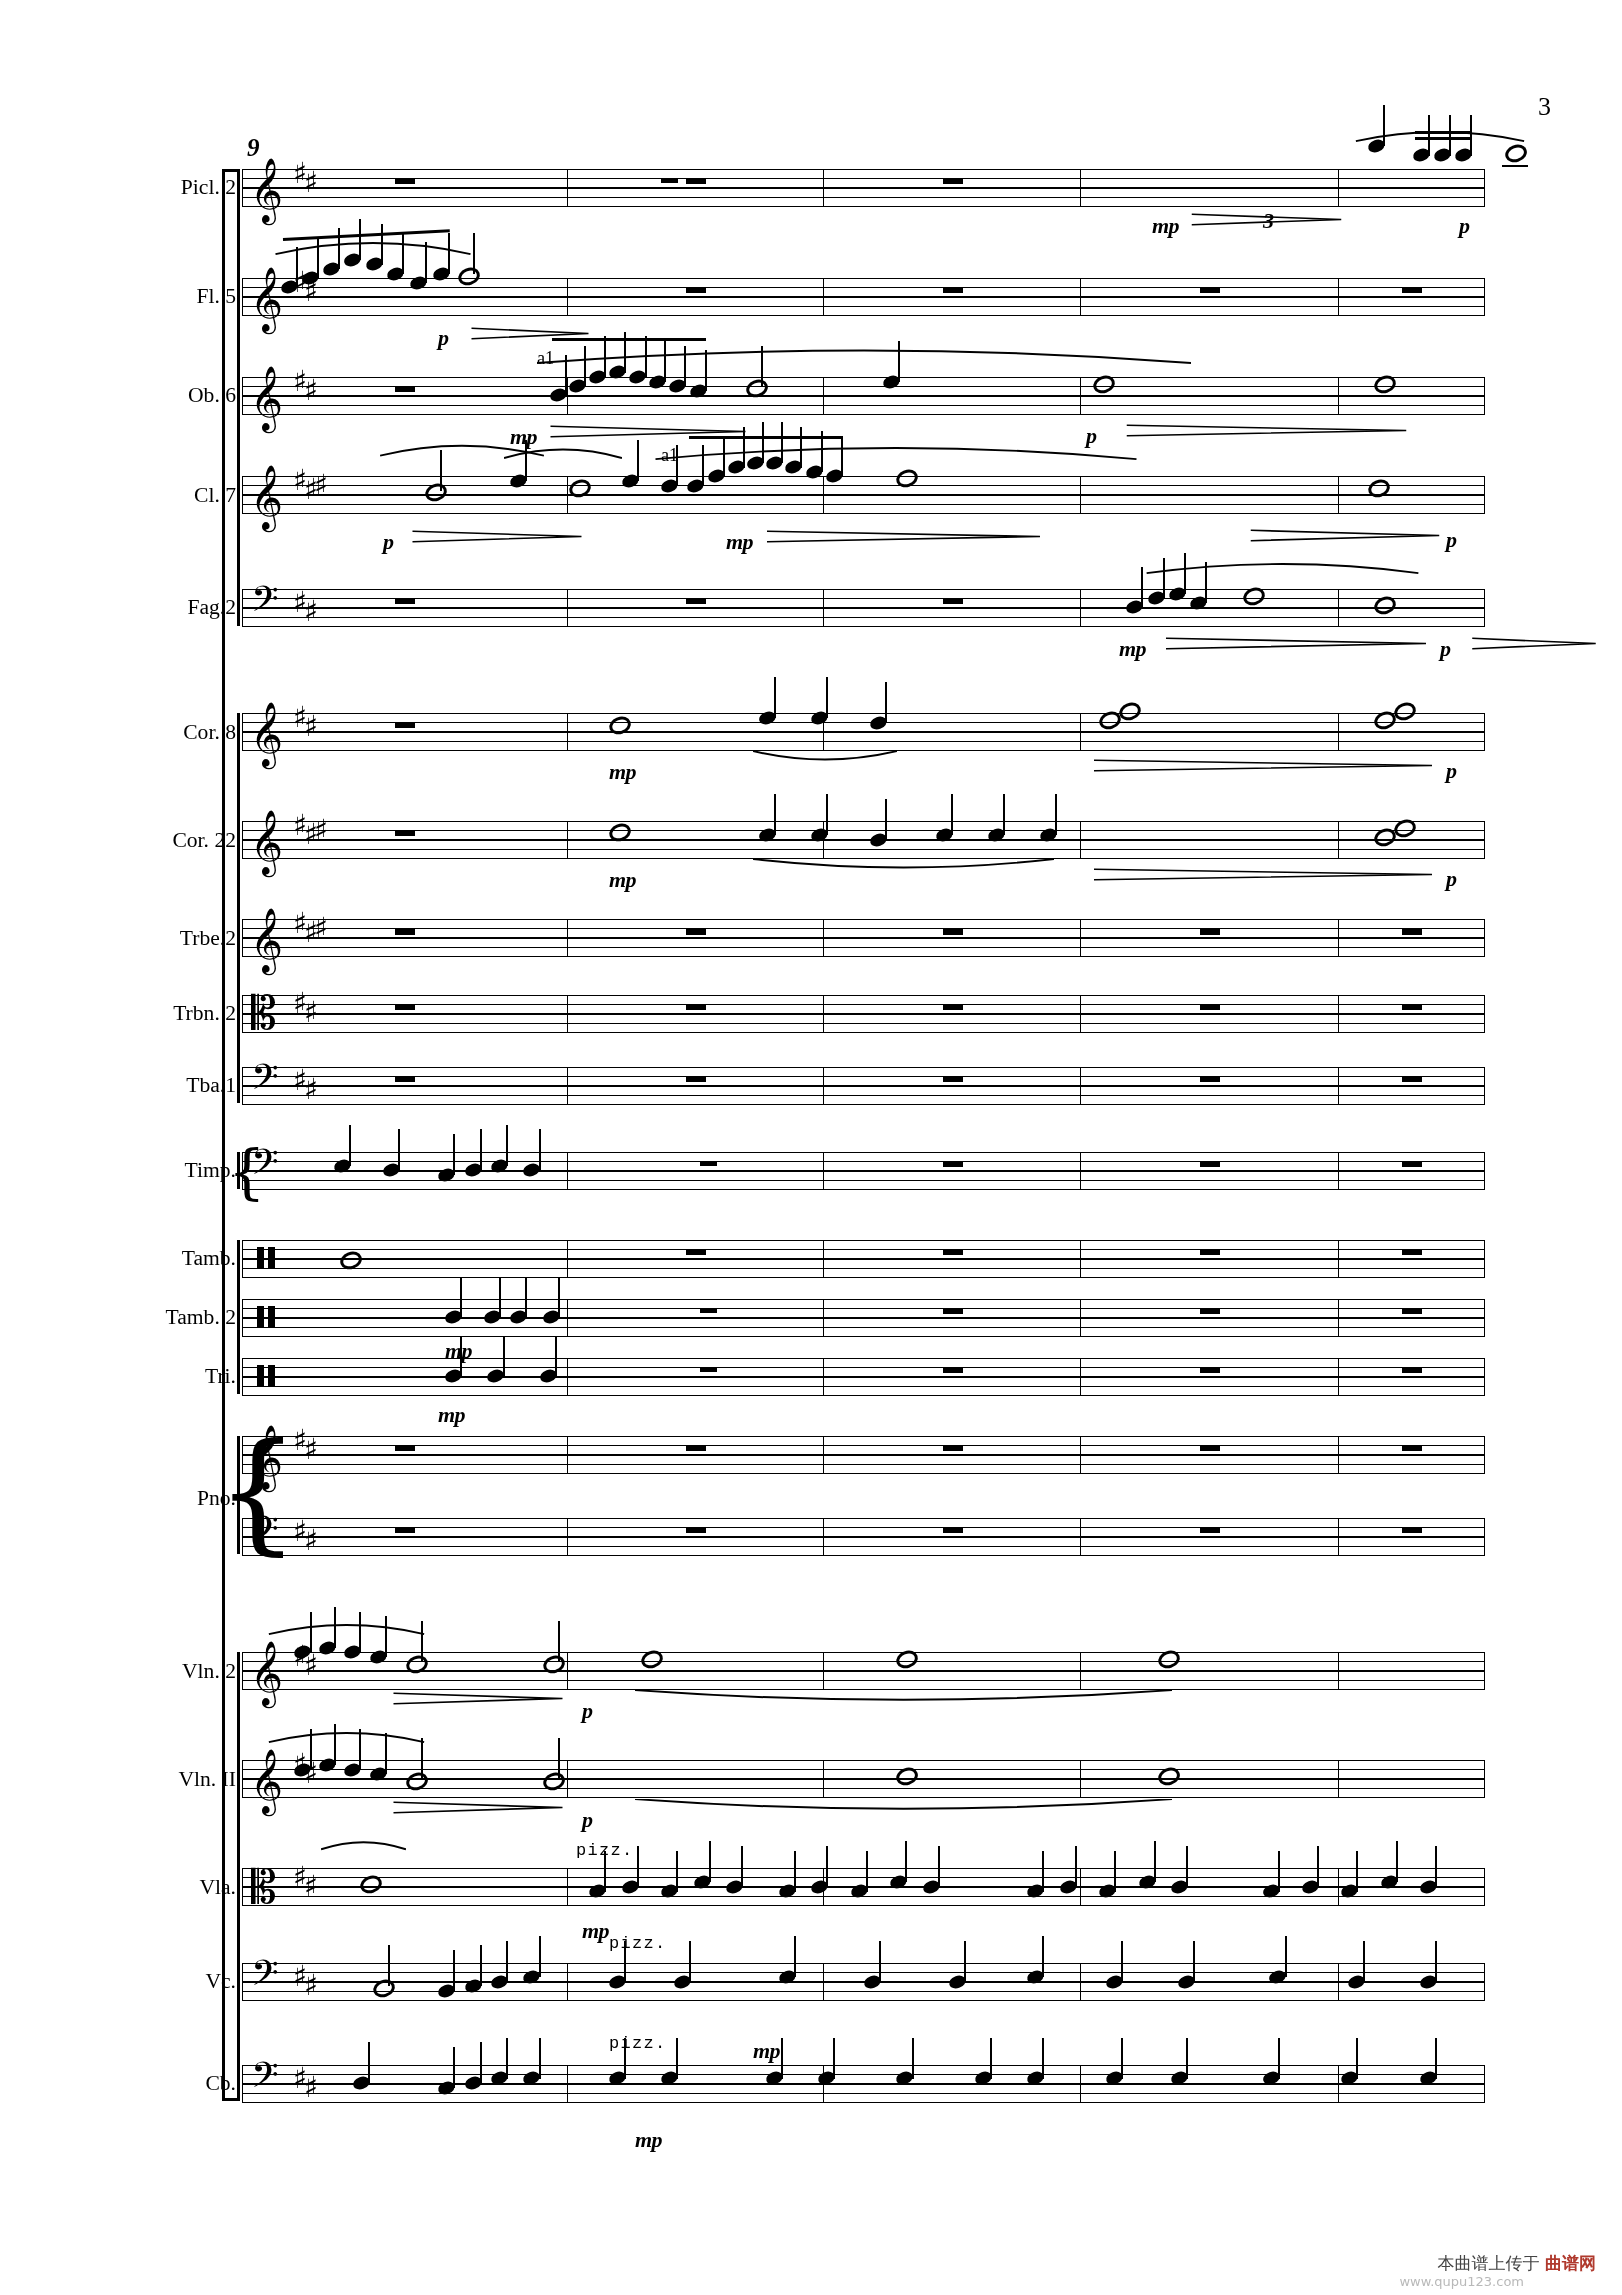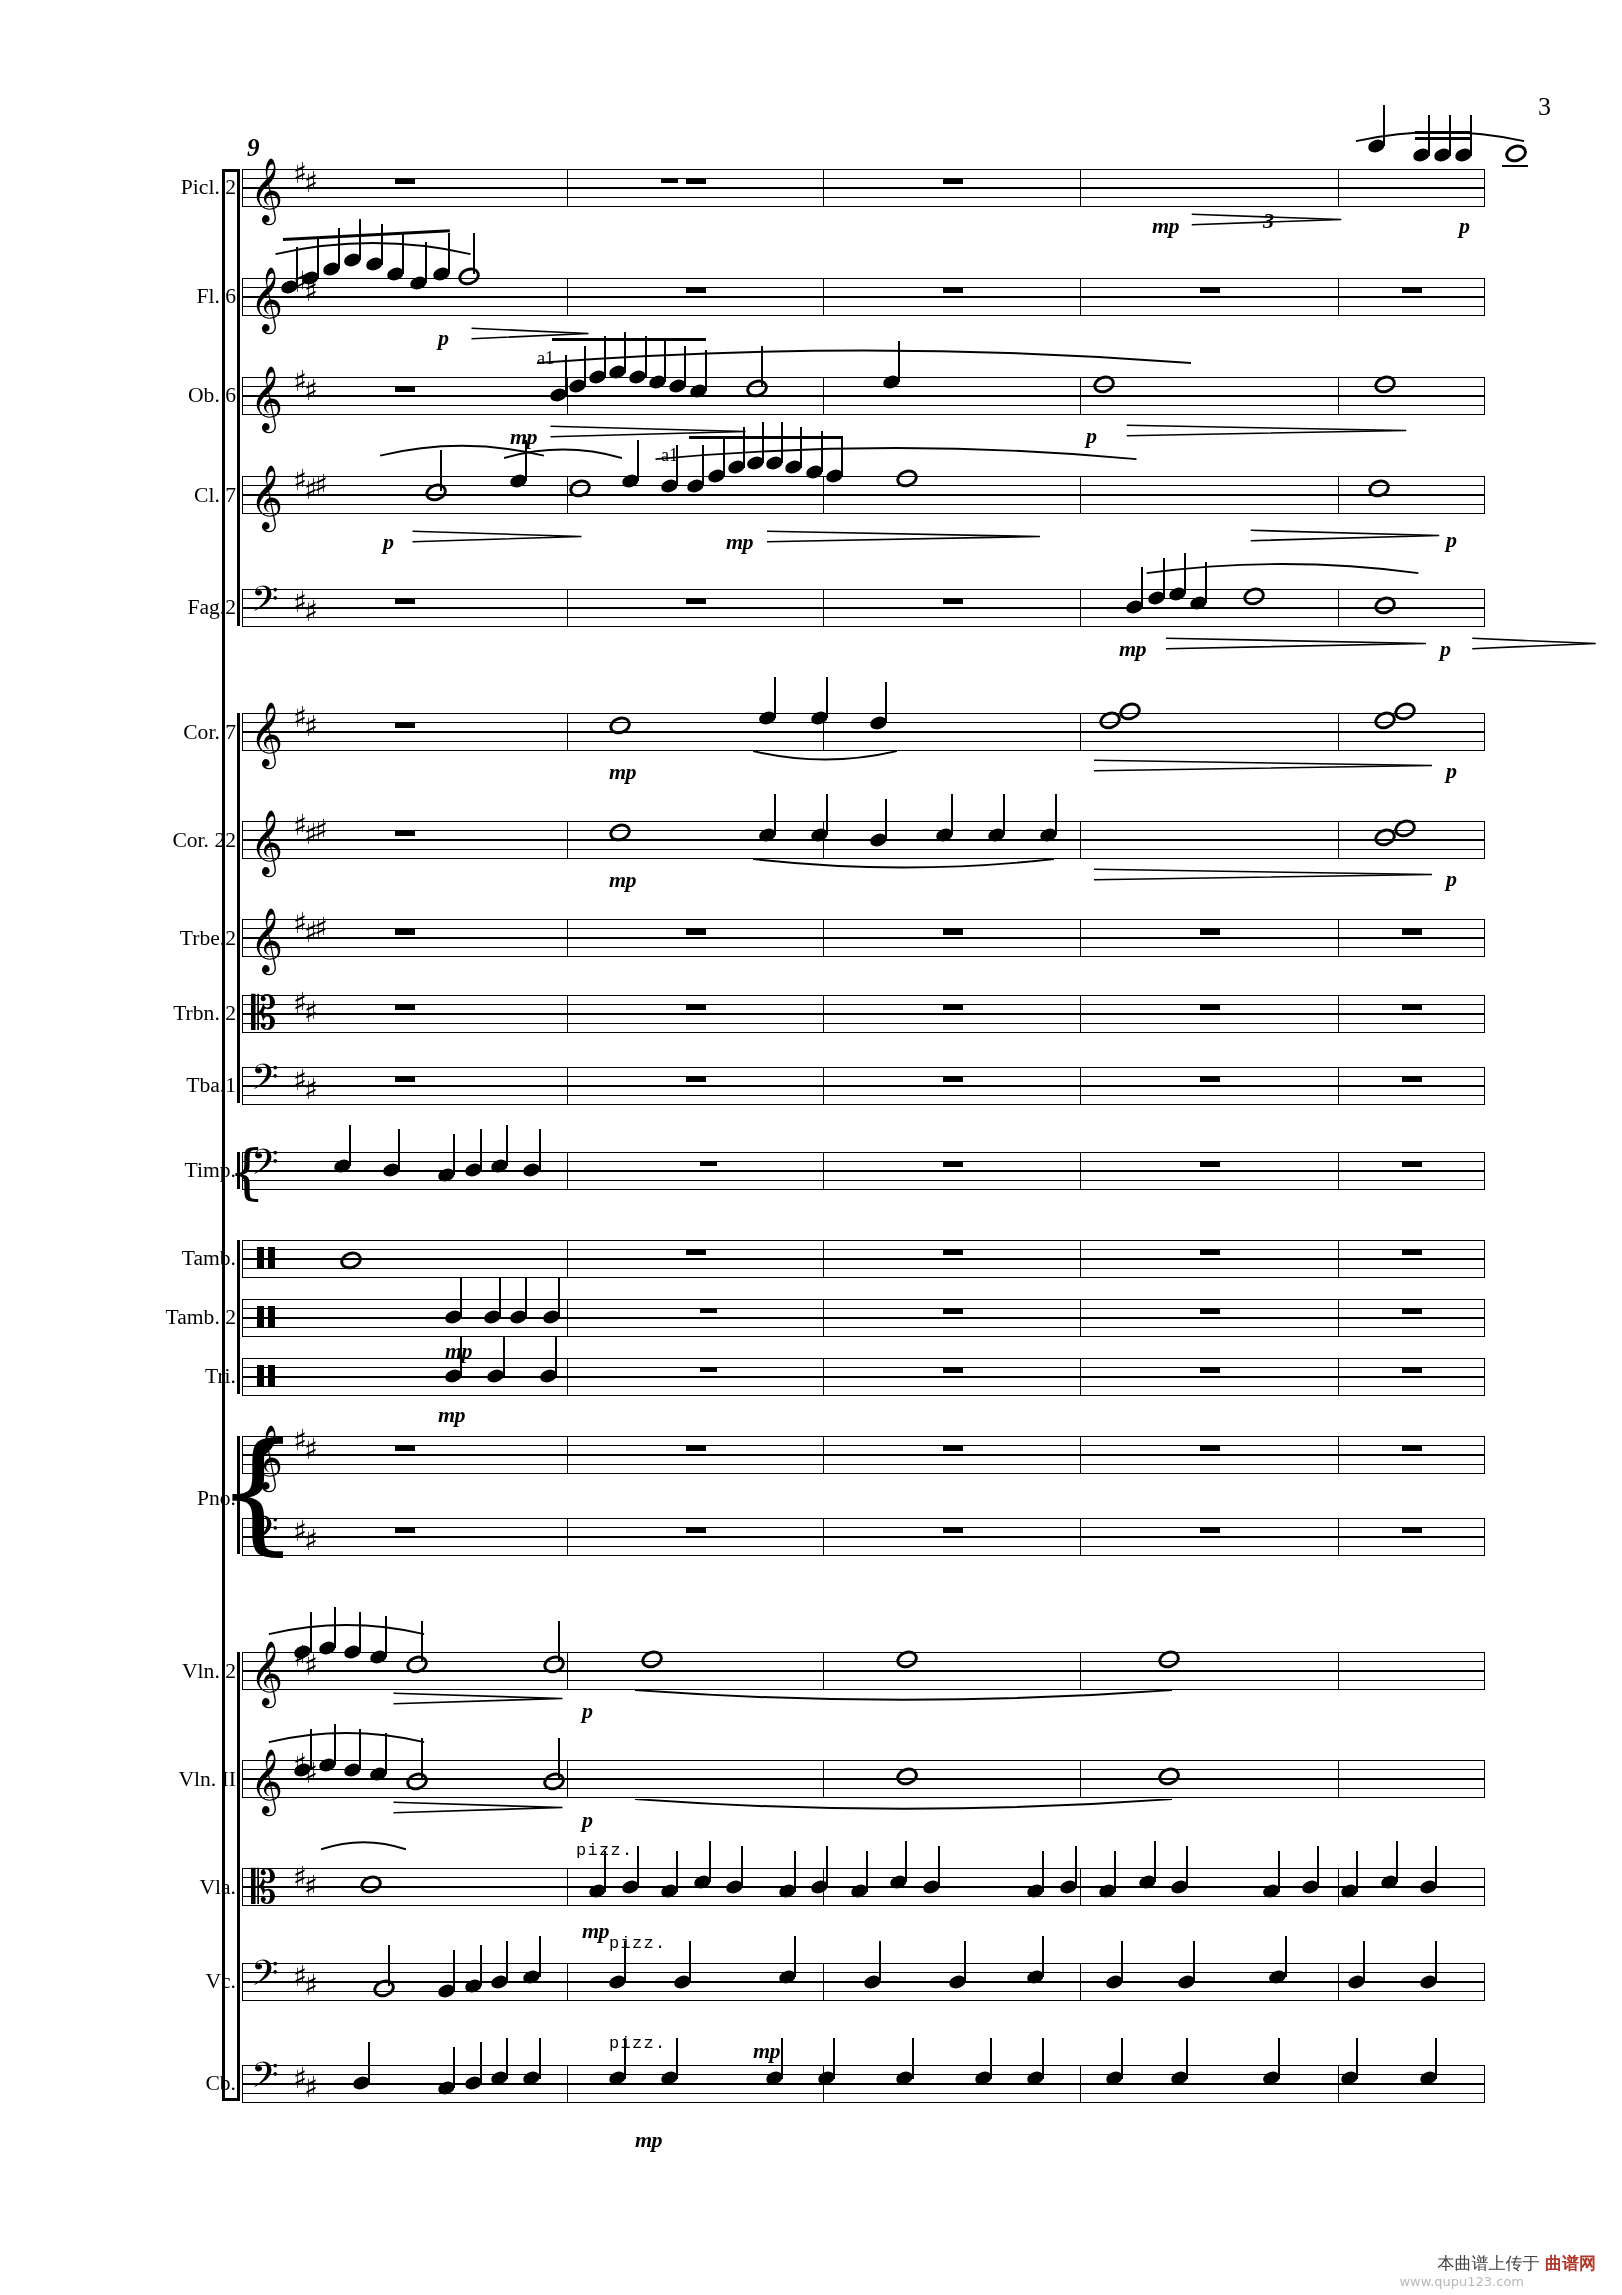--- a/index.html
+++ b/index.html
@@ -161,21 +161,21 @@
         <div class="line"></div>
         <div class="line"></div>
         <div class="line"></div>
       </div>
       <div class="barline" style="left:567px;top:278px;height:37px;"></div>
       <div class="barline" style="left:823px;top:278px;height:37px;"></div>
       <div class="barline" style="left:1080px;top:278px;height:37px;"></div>
       <div class="barline" style="left:1338px;top:278px;height:37px;"></div>
       <div class="barline" style="left:1484px;top:278px;height:37px;"></div>
       <div class="barline" style="left:242px;top:278px;height:37px;"></div>
-      <div class="instlabel" style="left:151px;top:296px;width:85px;">Fl. 6</div>
+      <div class="instlabel" style="left:151px;top:296px;width:85px;">Fl. 5</div>
       <div class="clef treble" style="left:250px;top:299px;">𝄞</div>
       <div class="ks" style="left:293px;top:282px;">♯</div>
       <div class="ks" style="left:304px;top:291px;">♯</div>
       <div class="staff" style="left:242px;top:377px;position:absolute;width:1243px;">
         <div class="line"></div>
         <div class="line"></div>
         <div class="line"></div>
         <div class="line"></div>
         <div class="line"></div>
       </div>
@@ -230,21 +230,21 @@
         <div class="line"></div>
         <div class="line"></div>
         <div class="line"></div>
       </div>
       <div class="barline" style="left:567px;top:713px;height:37px;"></div>
       <div class="barline" style="left:823px;top:713px;height:37px;"></div>
       <div class="barline" style="left:1080px;top:713px;height:37px;"></div>
       <div class="barline" style="left:1338px;top:713px;height:37px;"></div>
       <div class="barline" style="left:1484px;top:713px;height:37px;"></div>
       <div class="barline" style="left:242px;top:713px;height:37px;"></div>
-      <div class="instlabel" style="left:151px;top:732px;width:85px;">Cor. 7</div>
+      <div class="instlabel" style="left:151px;top:732px;width:85px;">Cor. 8</div>
       <div class="clef treble" style="left:250px;top:734px;">𝄞</div>
       <div class="ks" style="left:293px;top:717px;">♯</div>
       <div class="ks" style="left:304px;top:726px;">♯</div>
       <div class="staff" style="left:242px;top:821px;position:absolute;width:1243px;">
         <div class="line"></div>
         <div class="line"></div>
         <div class="line"></div>
         <div class="line"></div>
         <div class="line"></div>
       </div>

